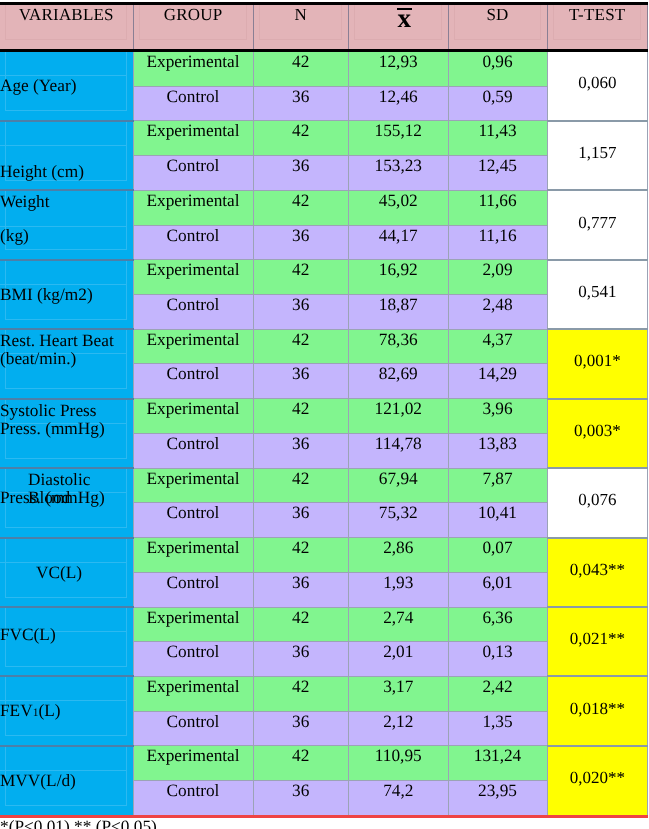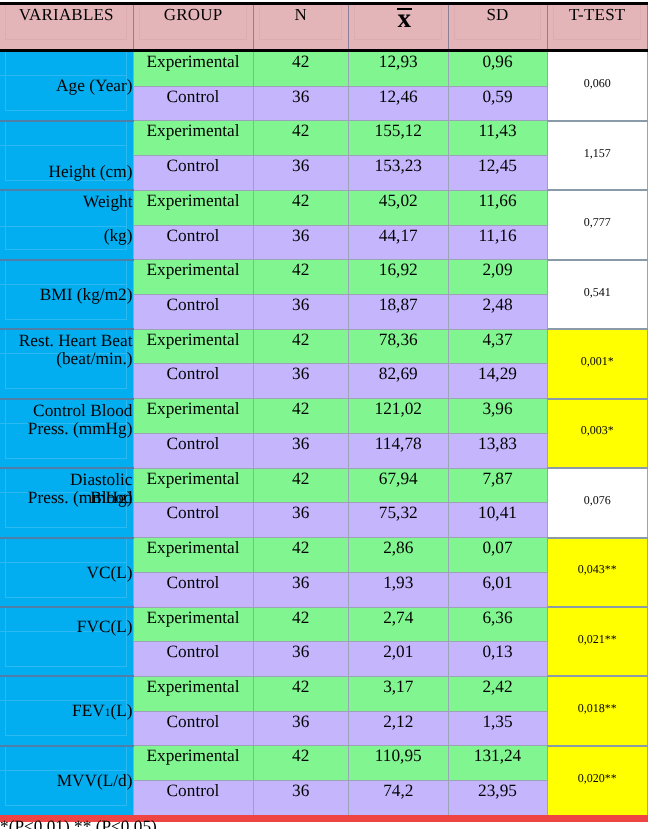--- a/index.html
+++ b/index.html
@@ -21,21 +21,21 @@
     width: 649px;
     height: 829px;
     background: #ffffff;
   }
   table.stats {
     border-collapse: collapse;
     table-layout: fixed;
     width: 647px;
     margin: 2px 0 0 0;
     border-top: 3px solid #000;
-    border-bottom: 7px solid #ef4444;
+    border-bottom: 3px solid #ef4444;
   }
   table.stats td, table.stats th {
     padding: 0;
     margin: 0;
     text-align: center;
     vertical-align: top;
     font-weight: normal;
     color: #000000;
     border: 1px solid #9ba3b6;
     font-size: 17.3px;
@@ -96,21 +96,21 @@
     border-bottom: 2.5px solid #4d7fa8;
     position: relative;
   }
   td.var .vlines {
     position: absolute;
     left: 0; right: 0; top: 0; bottom: 0;
   }
   td.var .vline {
     position: absolute;
     left: 0; right: 0;
-    text-align: right;
+    text-align: left;
     line-height: 18px;
     font-size: 17.3px;
   }
   .subnum { font-size: 11.5px; }
   
   .vghost {
     position: absolute;
     left: 0; top: 0;
     width: 133px; height: 69.5px;
     pointer-events: none;
@@ -121,21 +121,21 @@
     display: block;
   }
   .vghost i.vl { left: 5px;   top: 0px;  width: 1px; height: 59px; }
   .vghost i.vr { left: 126px; top: 0px;  width: 1px; height: 59px; }
   .vghost i.hl { left: 0px;   top: 23px; height: 1px; width: 127px; }
   .vghost i.hb { left: 5px;   top: 58px; height: 1px; width: 122px; }
   table.stats td.tt {
     background: #ffffff !important;
     border-top: 2.5px solid #8a9aa8;
     border-bottom: 2.5px solid #8a9aa8;
-    font-size: 12px;
+    font-size: 17px;
   }
   table.stats td.tt.sig { background: #ffff00 !important; }
 
   .footnote {
     position: absolute;
     left: 0;
     top: 816px;
     font-family: "Liberation Serif", "DejaVu Serif", serif;
     font-size: 17.3px;
     color: #000;
@@ -304,21 +304,21 @@
         </tr>
         <tr class="exp">
           <td class="var" rowspan="2">
             <span class="vghost">
               <i class="vl"></i>
               <i class="vr"></i>
               <i class="hl"></i>
               <i class="hb"></i>
             </span>
             <span class="vlines">
-              <span class="vline" style="top: 2px;">Control Blood</span>
+              <span class="vline" style="top: 2px;">Systolic Press</span>
               <span class="vline" style="top: 20px;">Press. (mmHg)</span>
             </span>
           </td>
           <td class="grp">Experimental</td>
           <td class="n">42</td>
           <td class="mean">121,02</td>
           <td class="sd">3,96</td>
           <td class="tt sig" rowspan="2"><span class="ttv">0,003*</span></td>
         </tr>
         <tr class="ctl">
@@ -378,21 +378,21 @@
         </tr>
         <tr class="exp">
           <td class="var" rowspan="2">
             <span class="vghost">
               <i class="vl"></i>
               <i class="vr"></i>
               <i class="hl"></i>
               <i class="hb"></i>
             </span>
             <span class="vlines">
-              <span class="vline" style="top: 10px; margin-left: 16px;">FVC(L)</span>
+              <span class="vline" style="top: 18px;">FVC(L)</span>
             </span>
           </td>
           <td class="grp">Experimental</td>
           <td class="n">42</td>
           <td class="mean">2,74</td>
           <td class="sd">6,36</td>
           <td class="tt sig" rowspan="2"><span class="ttv">0,021**</span></td>
         </tr>
         <tr class="ctl">
           <td class="grp">Control</td>

